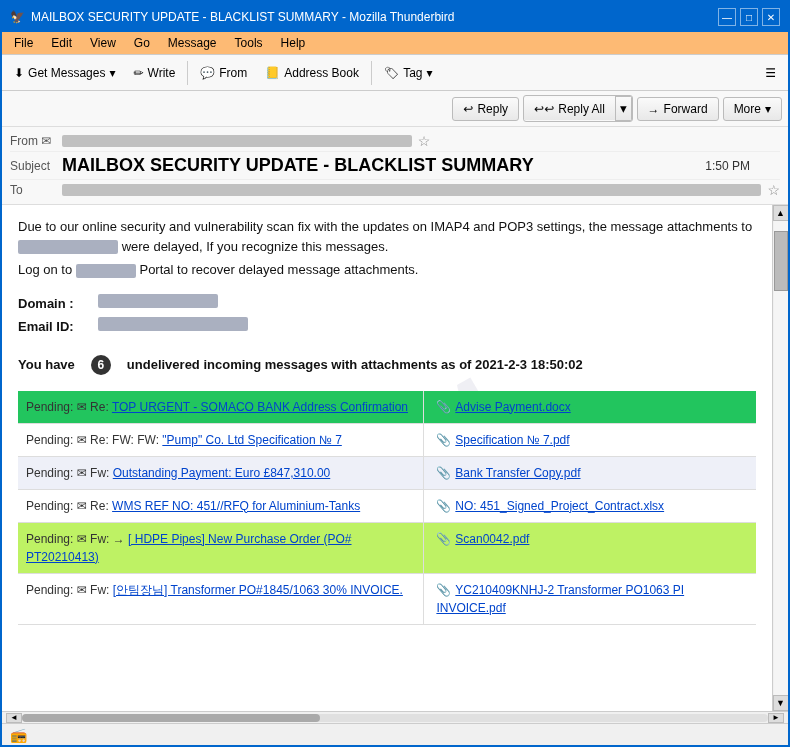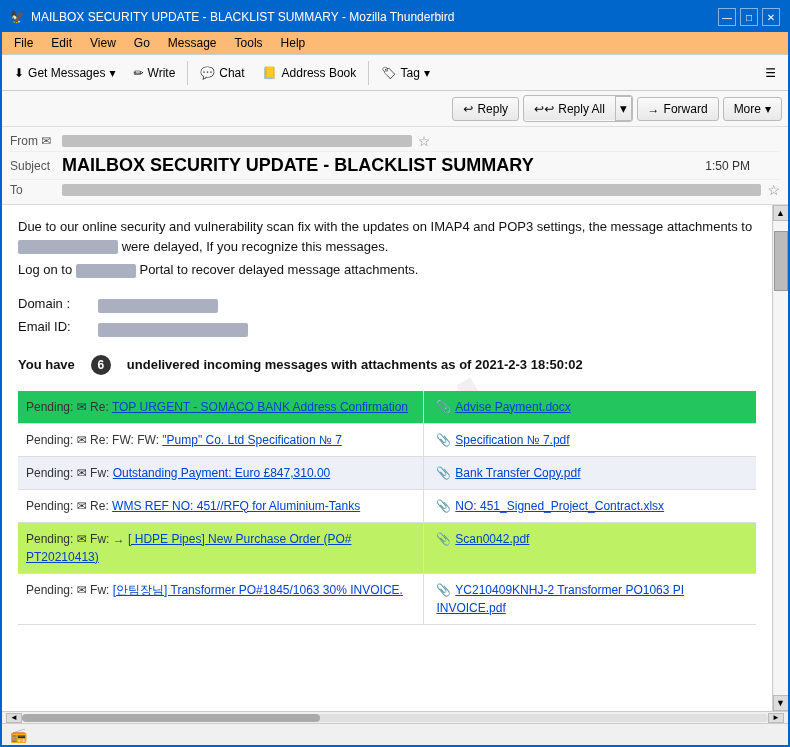--- a/index.html
+++ b/index.html
@@ -230,22 +230,23 @@
       min-width: 60px;
       height: 14px;
       vertical-align: middle;
     }
 
     .field-section {
       margin-top: 14px;
     }
     .field-row {
       display: flex;
-      align-items: flex-end;
+      align-items: flex-start;
       margin: 4px 0;
+      font-weight: bold;
     }
     .field-label {
       font-size: 13px;
       min-width: 80px;
     }
     .field-value-blur {
       background: #aab0c0;
       color: #aab0c0;
       border-radius: 2px;
       display: inline-block;
@@ -431,21 +432,21 @@
       <span>Get Messages</span>
       <span>▾</span>
     </button>
     <button class="toolbar-btn">
       <span>✏</span>
       <span>Write</span>
     </button>
     <div class="toolbar-sep"></div>
     <button class="toolbar-btn">
       <span>💬</span>
-      <span>Chat</span>
+      <span>From</span>
     </button>
     <button class="toolbar-btn">
       <span>📒</span>
       <span>Address Book</span>
     </button>
     <div class="toolbar-sep"></div>
     <button class="toolbar-btn">
       <span>🏷</span>
       <span>Tag</span>
       <span>▾</span>

